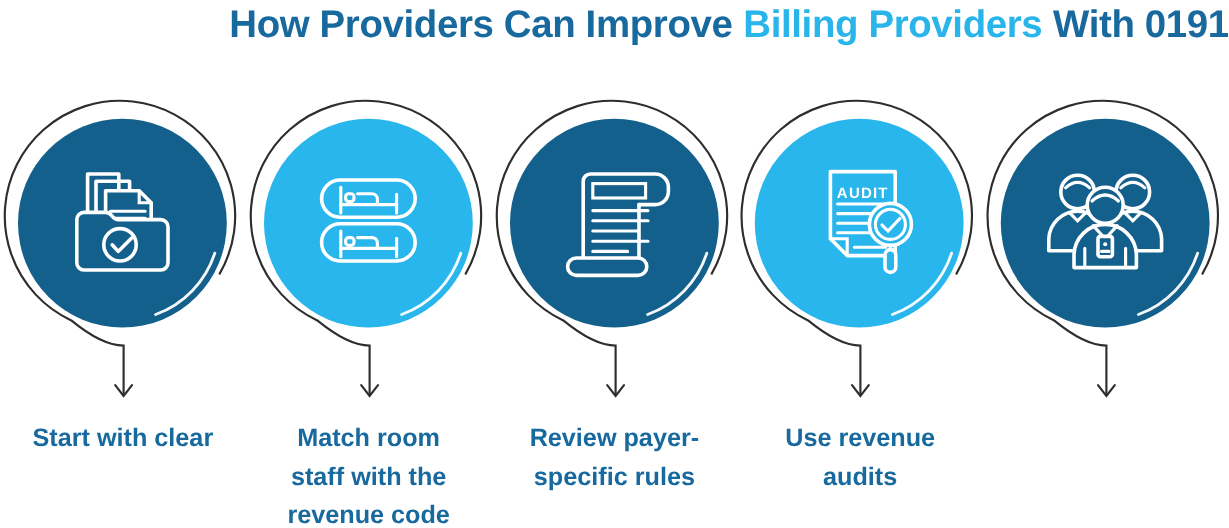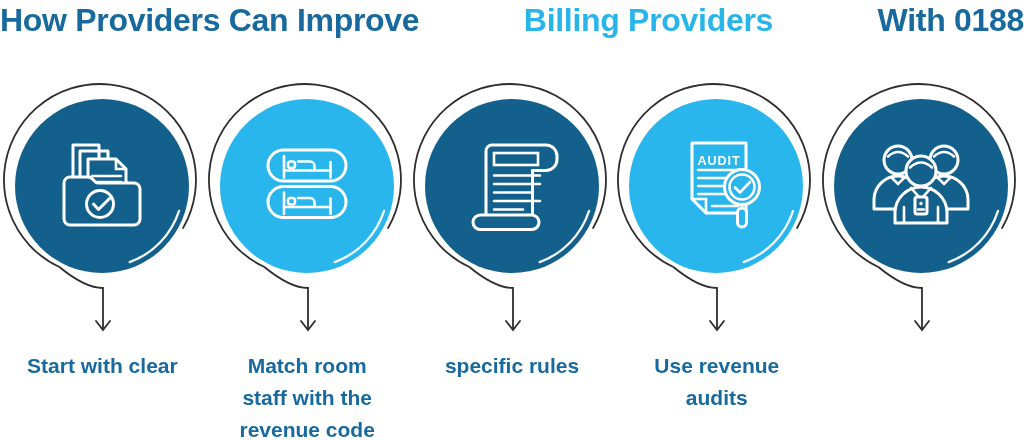--- a/index.html
+++ b/index.html
@@ -12,21 +12,21 @@
     --icon-stroke:#ffffff;
     --bg:#ffffff;
   }
   html,body{margin:0;padding:0}
   .canvas{
     position:relative;width:1024px;height:440px;background:var(--bg);
     overflow:hidden;font-family:"Liberation Sans",sans-serif;
   }
   .title{
     position:absolute;top:0;left:0;right:0;padding-top:2px;
-    display:flex;justify-content:space-between;gap:9px;
+    display:flex;justify-content:flex-end;gap:9px;
     font-size:32px;font-weight:700;letter-spacing:-0.3px;white-space:nowrap;
   }
   .title .dark{color:var(--title-dark)}
   .title .accent{color:var(--accent-blue)}
   .steps{position:absolute;top:75px;left:0;width:1024px;display:flex}
   .step{width:204.8px;display:flex;flex-direction:column;align-items:center}
   .step svg{display:block}
   .label{
     margin-top:3px;font-size:21px;font-weight:700;line-height:32px;
     color:var(--label-text);text-align:center;
@@ -45,21 +45,21 @@
   }
 </style>
 </head>
 <body>
 
 <div class="canvas">
 
   <div class="title">
     <span class="dark">How Providers Can Improve</span>
     <span class="accent">Billing Providers</span>
-    <span class="dark">With 0188</span>
+    <span class="dark">With 0191</span>
   </div>
 
   <div class="steps">
 
     <div class="step" style="--circle-fill: #14608c;">
       <svg width="205" height="272" viewBox="0 0 205 272">
         <path class="outline" d="M183.1,153 A96,96 0 1 0 59.4,192 Q85,213 103,213 L103,254"></path>
         <path class="outline" d="M96,246 L103,255 L110,246"></path>
         <circle class="fillc" cx="102" cy="111" r="87"></circle>
         <path class="shine" d="M179,136 A81,81 0 0 1 129.7,187.1"></path>
@@ -119,20 +119,21 @@
         <path class="shine" d="M179,136 A81,81 0 0 1 129.7,187.1"></path>
         <g>
           <path class="ic" d="M76,140 V76 a6,6 0 0 1 6,-6 H136 a11,11 0 0 1 11,11 v3.5 a11,11 0 0 1 -11,11 h-13.5"></path>
           <path class="ic" d="M122.5,95.5 V140"></path>
           <rect class="ic-thin" x="84" y="78" width="44" height="12"></rect>
           <path class="ic-thin" d="M84,100.5 H130 M84,109 H130 M84,117.5 H121 M84,126 H130 M84,134.5 H113"></path>
           <rect class="ic-fill" x="63" y="140" width="66" height="14.5" rx="7.25"></rect>
         </g>
       </svg>
       <div class="label">
+        <div>Review payer-</div>
         <div>specific rules</div>
       </div>
     </div>
 
     <div class="step" style="--circle-fill: #29b6ec;">
       <svg width="205" height="272" viewBox="0 0 205 272">
         <path class="outline" d="M183.1,153 A96,96 0 1 0 59.4,192 Q85,213 103,213 L103,254"></path>
         <path class="outline" d="M96,246 L103,255 L110,246"></path>
         <circle class="fillc" cx="102" cy="111" r="87"></circle>
         <path class="shine" d="M179,136 A81,81 0 0 1 129.7,187.1"></path>

